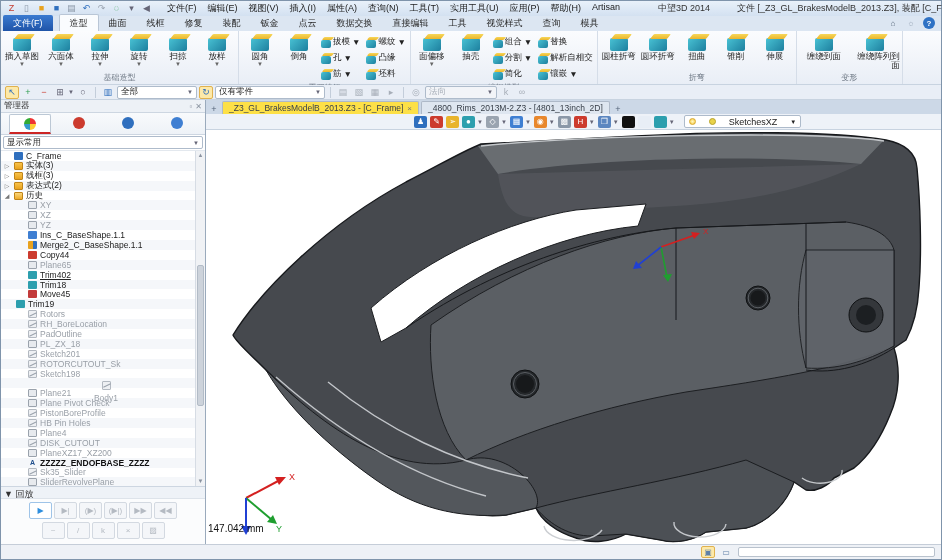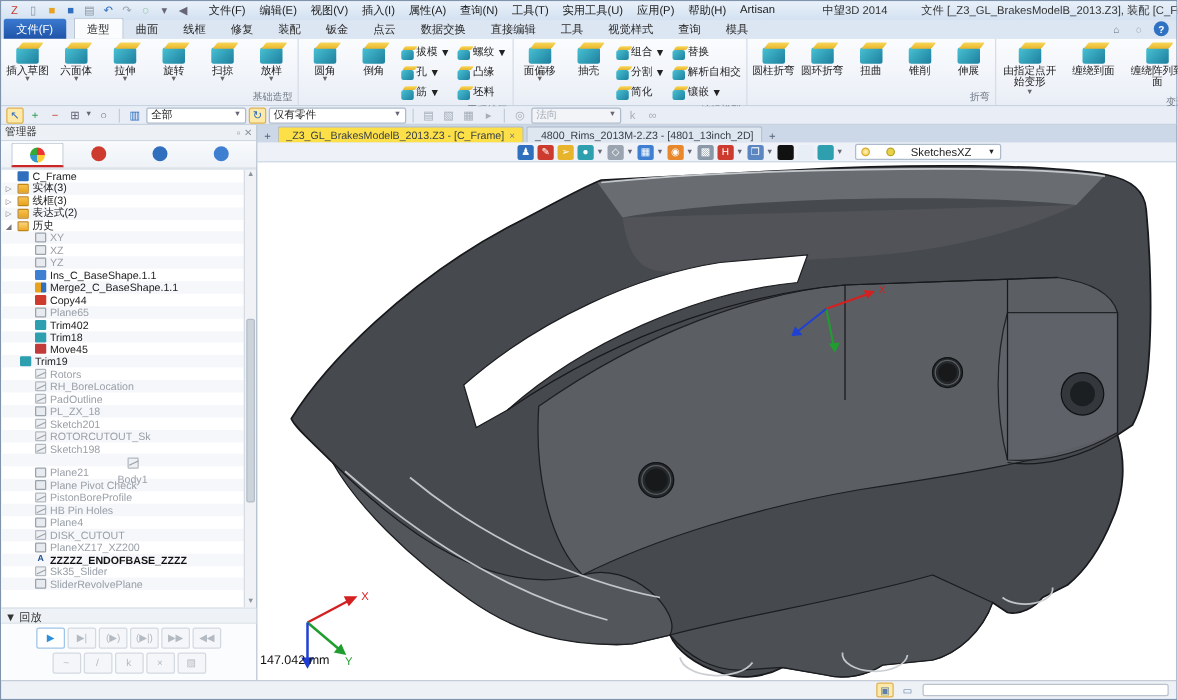--- a/index.html
+++ b/index.html
@@ -21,24 +21,24 @@
   .rtab.file { background:linear-gradient(#3a7ad0,#1f54a8); color:#fff; border-radius:2px 2px 0 0; margin-right:6px; }
   .rtab.active { background:#fafcfe; border:1px solid #b9c6d6; border-bottom:none; border-radius:2px 2px 0 0; }
   .corner-icons { position:absolute; right:6px; top:1px; display:flex; gap:6px; }
   .ci { width:12px; height:12px; border-radius:6px; display:inline-flex; align-items:center; justify-content:center; font-size:8px; color:#5a6b7e; }
   .ci.help { background:#2f72c4; color:#fff; font-weight:bold; }
 
   
   .ribbon { height:54px; background:linear-gradient(#fbfcfe,#e9eef6); border-bottom:1px solid #c8d3e0; display:flex; flex:0 0 auto; }
   .rgroup { display:flex; flex-direction:column; border-right:1px solid #d5dde8; padding:1px 2px 0; }
   .rgroup-body { flex:1; display:flex; align-items:flex-start; gap:1px; }
-  .rgroup-label { text-align:right; font-size:8px; color:#707a86; padding:0 2px 1px; white-space:nowrap; }
+  .rgroup-label { text-align:center; font-size:8px; color:#707a86; padding:0 2px 1px; white-space:nowrap; }
   .rbtn { display:flex; flex-direction:column; align-items:center; width:38px; padding-top:2px; gap:1px; }
   .rbtn.wide { width:50px; }
-  .rbtn .lbl { font-size:8.5px; white-space:nowrap; color:#222; text-align:center; line-height:1.1; }
+  .rbtn .lbl { font-size:8.5px; white-space:nowrap; color:#222; text-align:right; line-height:1.1; }
   .rbtn.wide .lbl { white-space:normal; }
   .rbtn .dd { font-size:6px; color:#666; line-height:4px; }
   .cube { width:18px; height:13px; position:relative; background:linear-gradient(135deg,#49c2d4,#1d7f9e); border-radius:2px; margin-top:4px; }
   .cube::before { content:""; position:absolute; top:-4px; left:3px; right:-2px; height:5px; background:linear-gradient(#f7d75a,#eab52c); transform:skewX(-38deg); border-radius:1px; }
   .sgrid { display:grid; grid-template-columns:auto auto; grid-auto-rows:16px; column-gap:6px; padding:2px 2px 0; align-items:center; }
   .scell { display:flex; align-items:center; gap:2px; white-space:nowrap; font-size:8.5px; }
   .cube.s { width:10px; height:8px; margin-top:3px; }
   .cube.s::before { top:-3px; height:3px; left:2px; }
 
   
@@ -324,25 +324,20 @@
             <span class="lbl">伸展</span>
             <span class="dd"> </span>
           </div>
         </div>
         <div class="rgroup-label">折弯</div>
       </div>
       <div class="rgroup">
         <div class="rgroup-body">
           <div class="rbtn wide">
             <span class="cube"></span>
-            <span class="lbl">由指定点开始变形</span>
-            <span class="dd">▼</span>
-          </div>
-          <div class="rbtn wide">
-            <span class="cube"></span>
             <span class="lbl">缠绕到面</span>
             <span class="dd"> </span>
           </div>
           <div class="rbtn wide">
             <span class="cube"></span>
             <span class="lbl">缠绕阵列到面</span>
             <span class="dd"> </span>
           </div>
         </div>
         <div class="rgroup-label">变形</div>
@@ -399,20 +394,24 @@
           <span class="sb-tab">
             <span style="width: 12px; height: 12px; border-radius: 50%; background: rgb(204, 59, 46);"></span>
           </span>
           <span class="sb-tab">
             <span style="width: 12px; height: 12px; border-radius: 50%; background: rgb(47, 111, 190);"></span>
           </span>
           <span class="sb-tab">
             <span style="width: 12px; height: 12px; border-radius: 50%; background: rgb(63, 127, 210);"></span>
           </span>
         </div>
+      <div class="combo sb-combo">
+        <span>显示常用</span>
+        <span class="arr">▼</span>
+      </div>
       <div class="tree">
         <div class="tree-inner" id="tree">
             <div class="trow" style="padding-left: 2px;">
               <span class="exp"></span>
               <span class="ti ti-assembly"></span>
               <span>C_Frame</span>
             </div>
             <div class="trow" style="padding-left: 2px;">
               <span class="exp">▷</span>
               <span class="ti ti-folder"></span>
@@ -461,21 +460,21 @@
             <div class="trow" style="padding-left: 16px;">
               <span class="exp"></span>
               <span class="ti ti-copy"></span>
               <span>Copy44</span>
             </div>
             <div class="trow gray" style="padding-left: 16px;">
               <span class="exp"></span>
               <span class="ti ti-plane"></span>
               <span>Plane65</span>
             </div>
-            <div class="trow" style="padding-left: 16px;">
+            <div class="trow" style="padding-left: 16px; text-decoration: underline;">
               <span class="exp"></span>
               <span class="ti ti-trim"></span>
               <span>Trim402</span>
             </div>
             <div class="trow" style="padding-left: 16px;">
               <span class="exp"></span>
               <span class="ti ti-trim"></span>
               <span>Trim18</span>
             </div>
             <div class="trow" style="padding-left: 16px;">

